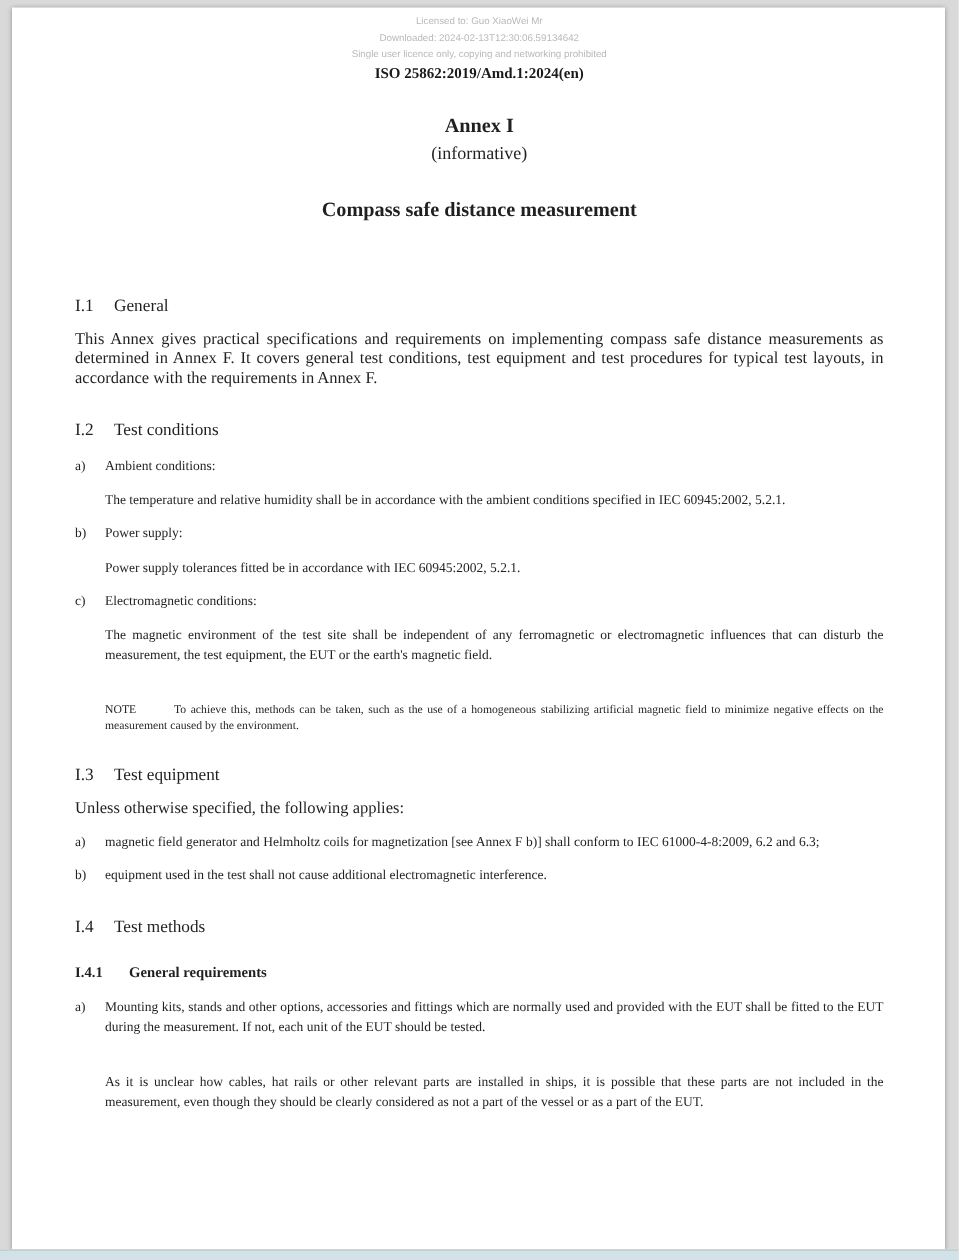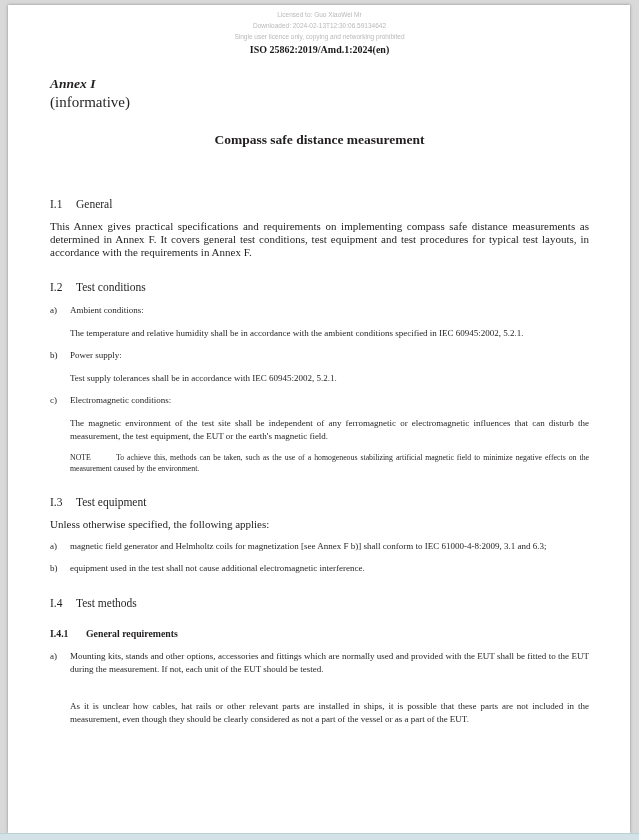--- a/index.html
+++ b/index.html
@@ -39,26 +39,26 @@
     line-height: 13px;
     text-align: center;
     margin-top: 1px;
     color: #1a1a1a;
   }
   .annex-heading {
     margin-top: 19px;
     font-size: 13.5px;
     font-weight: bold;
     line-height: 18px;
-    font-style: italic;
+    text-align: center;
   }
   .annex-sub {
-    font-size: 15px;
+    font-size: 12px;
     line-height: 18px;
-    text-align: left;
+    text-align: center;
   }
   .doc-title {
     margin-top: 20px;
     font-size: 13.5px;
     font-weight: bold;
     line-height: 18px;
     text-align: center;
   }
   .h2 {
     margin-top: 20px;
@@ -86,21 +86,21 @@
     margin-top: 9px;
     font-size: 9px;
     line-height: 13px;
   }
   .li .lbl { width: 20px; flex: none; }
   .li .content { flex: 1; }
   .li .content p { text-align: justify; }
   .li .content p.sub { margin-top: 10px; }
   .li .content p + p.cont { margin-top: 24px; }
   .note {
-    margin-top: 9px;
+    margin-top: 24px;
     font-size: 7.8px;
     line-height: 11px;
     text-align: justify;
   }
   .note .note-label { display: inline-block; width: 46px; }
 </style>
 </head>
 <body>
 
 <div class="page">
@@ -131,21 +131,21 @@
     <div class="content">
       <p>Ambient conditions:</p>
       <p class="sub">The temperature and relative humidity shall be in accordance with the ambient conditions specified in IEC 60945:2002, 5.2.1.</p>
     </div>
   </div>
 
   <div class="li">
     <span class="lbl">b)</span>
     <div class="content">
       <p>Power supply:</p>
-      <p class="sub">Test supply tolerances shall be in accordance with IEC 60945:2002, 5.2.1.</p>
+      <p class="sub">Power supply tolerances fitted be in accordance with IEC 60945:2002, 5.2.1.</p>
     </div>
   </div>
 
   <div class="li">
     <span class="lbl">c)</span>
     <div class="content">
       <p>Electromagnetic conditions:</p>
       <p class="sub">The magnetic environment of the test site shall be independent of any ferromagnetic or electromagnetic influences that can disturb the measurement, the test equipment, the EUT or the earth's magnetic field.</p>
       <p class="note">
         <span class="note-label">NOTE</span><span>To achieve this, methods can be taken, such as the use of a homogeneous stabilizing artificial magnetic field to minimize negative effects on the measurement caused by the environment.</span>
@@ -154,21 +154,21 @@
   </div>
 
   <div class="h2">
     <span class="num">I.3</span><span>Test equipment</span>
   </div>
   <p class="body">Unless otherwise specified, the following applies:</p>
 
   <div class="li">
     <span class="lbl">a)</span>
     <div class="content">
-      <p>magnetic field generator and Helmholtz coils for magnetization [see Annex F b)] shall conform to IEC 61000-4-8:2009, 3.1 and 6.3;</p>
+      <p>magnetic field generator and Helmholtz coils for magnetization [see Annex F b)] shall conform to IEC 61000-4-8:2009, 6.2 and 6.3;</p>
     </div>
   </div>
 
   <div class="li">
     <span class="lbl">b)</span>
     <div class="content">
       <p>equipment used in the test shall not cause additional electromagnetic interference.</p>
     </div>
   </div>
 

